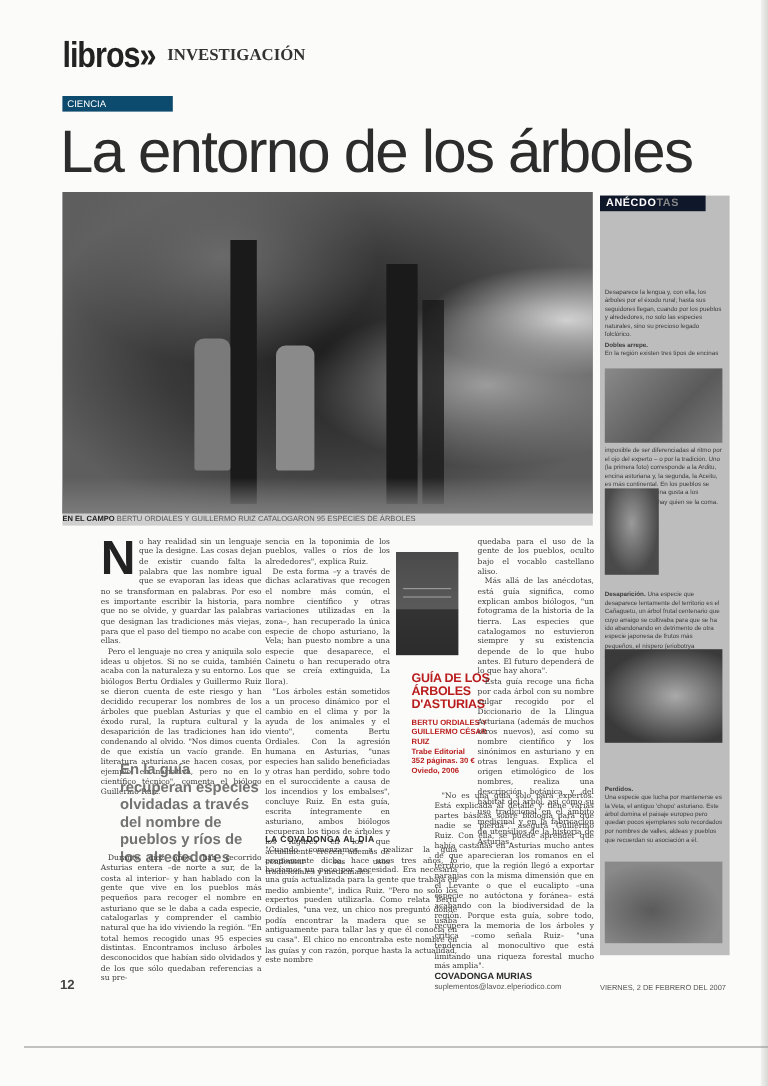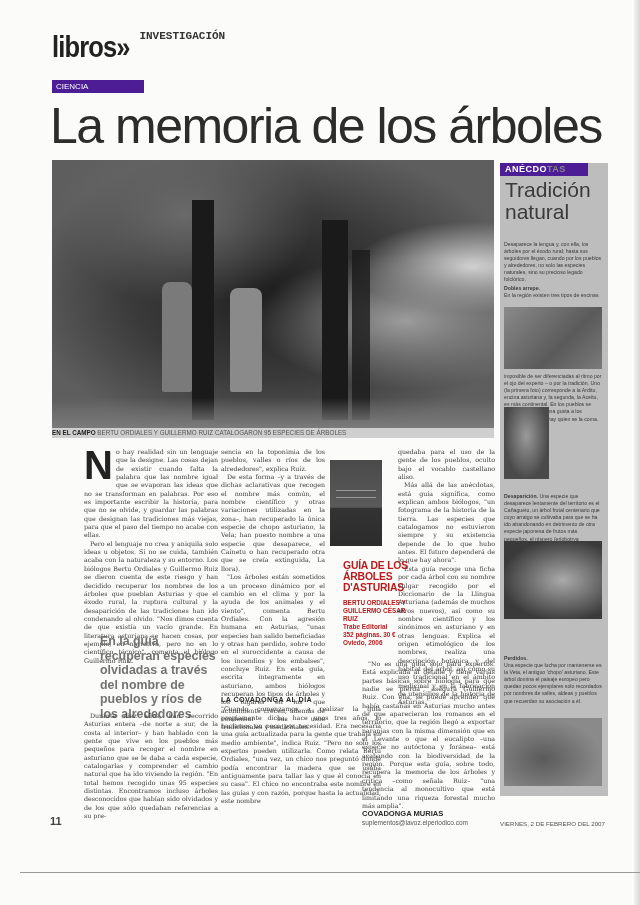--- a/index.html
+++ b/index.html
@@ -1,22 +1,22 @@
 <!DOCTYPE html>
 <html><head>
 <meta charset="utf-8">
 <style>
   html,body{margin:0;padding:0;}
   body{width:640px;height:905px;background:#fbfbfa;position:relative;overflow:hidden;font-family:"DejaVu Serif",serif;color:#2a2a2a;}
   .scan-edge{position:absolute;right:0;top:0;width:6px;height:905px;background:linear-gradient(to right,#f2f2f0,#d8d8d5);}
   .bottom-line{position:absolute;left:20px;right:0;top:872px;height:1px;background:#9a9a98;}
-  .section-head{position:absolute;left:52px;top:30px;display:flex;align-items:flex-start;gap:10px;}
+  .section-head{position:absolute;left:52px;top:30px;display:flex;align-items:center;gap:10px;}
   .section-name{font-family:"Liberation Sans",sans-serif;font-weight:bold;font-size:30px;letter-spacing:-1px;color:#222;transform:scaleX(0.85);transform-origin:left;}
-  .section-sub{font-family:Liberation Mono, monospace;font-weight:bold;font-size:11px;color:#333;margin-left:-14px;}
-  .kicker{position:absolute;left:52px;top:80px;width:88px;height:13px;background:#4c1d95;color:#fff;font-family:"Liberation Sans",sans-serif;font-size:8px;padding-left:4px;line-height:13px;}
+  .section-sub{font-family:Liberation Serif, serif;font-weight:bold;font-size:14px;color:#333;margin-left:-14px;}
+  .kicker{position:absolute;left:52px;top:80px;width:88px;height:13px;background:#0c4a6e;color:#fff;font-family:"Liberation Sans",sans-serif;font-size:8px;padding-left:4px;line-height:13px;}
   .headline{position:absolute;left:50px;top:98px;font-family:"Liberation Sans",sans-serif;font-size:50px;color:#2c2c2c;letter-spacing:-1.5px;white-space:nowrap;line-height:56px;}
   .photo{position:absolute;left:52px;top:160px;width:442px;height:268px;background:
     radial-gradient(ellipse at 30% 20%,#6a6a6a 0%,transparent 30%),
     radial-gradient(ellipse at 80% 60%,#9c9c9c 0%,transparent 30%),
     radial-gradient(ellipse at 95% 40%,#d6d6d6 0%,transparent 20%),
     radial-gradient(ellipse at 50% 50%,#1f1f1f 0%,#3a3a3a 45%,#5e5e5e 80%);}
   .trunk{position:absolute;background:#1a1a1a;}
   .person{position:absolute;background:#7a7a7a;border-radius:8px 8px 2px 2px;}
   .caption{position:absolute;left:52px;top:428px;width:442px;height:10px;background:#cfcfcf;font-family:"Liberation Sans",sans-serif;font-size:6.3px;color:#555;line-height:10px;white-space:nowrap;overflow:hidden;}
   .caption b{color:#222;}
@@ -27,41 +27,41 @@
   .pullquote{position:absolute;left:100px;top:634px;width:120px;font-family:"Liberation Sans",sans-serif;font-weight:bold;font-size:12.4px;line-height:14.6px;color:#737373;}
   .subhead{font-family:"Liberation Sans",sans-serif;font-weight:bold;font-size:7.2px;letter-spacing:0.4px;margin:6px 0 1px;color:#2a2a2a;text-indent:0;}
   .book-cover{position:absolute;left:330px;top:460px;width:52px;height:86px;background:linear-gradient(#4a4a4a 0%,#5a5a5a 55%,#333 56%,#2c2c2c 100%);}
   .book-cover-line{position:absolute;left:6px;right:6px;top:30px;height:6px;border-top:1px solid #999;border-bottom:1px solid #999;}
   .book-info{position:absolute;left:343px;top:560px;width:66px;font-family:"Liberation Sans",sans-serif;color:#b91c1c;}
   .book-title{font-weight:bold;font-size:10.4px;line-height:11px;letter-spacing:-0.2px;}
   .book-meta{font-weight:bold;font-size:6.4px;line-height:8px;margin-top:6px;}
   .byline{font-family:"Liberation Sans",sans-serif;font-weight:bold;font-size:7.6px;margin-top:0;color:#2a2a2a;text-indent:0;}
   .email{font-family:"Liberation Sans",sans-serif;font-size:6.5px;color:#555;text-indent:0;}
   .sidebar{position:absolute;left:500px;top:163px;width:108px;height:633px;background:#bdbdbd;}
-  .sidebar-tag{position:absolute;left:0;top:0;width:83px;height:13px;background:#4c1d95;font-family:"Liberation Sans",sans-serif;font-weight:bold;font-size:9px;letter-spacing:0.5px;color:#fff;line-height:13px;padding-left:5px;}
+  .sidebar-tag{position:absolute;left:0;top:0;width:83px;height:13px;background:#0f172a;font-family:"Liberation Sans",sans-serif;font-weight:bold;font-size:9px;letter-spacing:0.5px;color:#fff;line-height:13px;padding-left:5px;}
   .sidebar-tag span{color:#888;}
   .sidebar-title{position:absolute;left:5px;top:16px;font-family:"Liberation Sans",sans-serif;font-size:21px;line-height:22px;color:#3a3a3a;}
   .sb-text{position:absolute;left:4px;width:98px;font-family:"Liberation Sans",sans-serif;font-size:5.2px;line-height:7.1px;color:#3a3a3a;}
   .sb-text b{font-weight:bold;}
   .sb-img{position:absolute;background:#6a6a6a;}
   .folio{position:absolute;left:50px;top:815px;font-family:"Liberation Sans",sans-serif;font-weight:bold;font-size:11px;color:#444;}
   .dateline{position:absolute;left:500px;top:820px;font-family:"Liberation Sans",sans-serif;font-size:6.2px;color:#555;}
 </style>
 </head>
 <body>
 
 <div class="scan-edge"></div>
 
 <div class="section-head">
   <span class="section-name">libros»</span>
   <span class="section-sub">INVESTIGACIÓN</span>
 </div>
 
 <div class="kicker">CIENCIA</div>
-<div class="headline">La memoria de los árboles</div>
+<div class="headline">La entorno de los árboles</div>
 
 <div class="photo">
   <div class="trunk" style="left:140px;top:40px;width:22px;height:220px;"></div>
   <div class="trunk" style="left:270px;top:60px;width:26px;height:200px;"></div>
   <div class="trunk" style="left:300px;top:90px;width:18px;height:170px;opacity:.8"></div>
   <div class="person" style="left:110px;top:122px;width:30px;height:110px;"></div>
   <div class="person" style="left:178px;top:128px;width:32px;height:104px;background:#8a8a8a;"></div>
   <div style="position:absolute;left:0;right:0;bottom:0;height:30px;background:linear-gradient(transparent,#7b7b7b);"></div>
 </div>
 <div class="caption"><b>EN EL CAMPO</b><span> BERTU ORDIALES Y GUILLERMO RUIZ CATALOGARON 95 ESPECIES DE ÁRBOLES</span></div>
@@ -105,27 +105,26 @@
   <p>Esta guía recoge una ficha por cada árbol con su nombre vulgar recogido por el Diccionario de la Llingua Asturiana (además de muchos otros nuevos), así como su nombre científico y los sinónimos en asturiano y en otras lenguas. Explica el origen etimológico de los nombres, realiza una descripción botánica y del hábitat del árbol, así como su uso tradicional en el ámbito medicinal y en la fabricación de utensilios de la historia de Asturias.</p>
 </div>
 <div class="col" style="left:362px;top:660px;width:133px;">
   <p>"No es una guía solo para expertos. Está explicada al detalle y tiene varias partes básicas sobre biología para que nadie se pierda", asegura Guillermo Ruiz. Con ella, se puede aprender que había castañas en Asturias mucho antes de que aparecieran los romanos en el territorio, que la región llegó a exportar naranjas con la misma dimensión que en el Levante o que el eucalipto –una especie no autóctona y foránea– está acabando con la biodiversidad de la región. Porque esta guía, sobre todo, recupera la memoria de los árboles y critica –como señala Ruiz– "una tendencia al monocultivo que está limitando una riqueza forestal mucho más amplia".</p>
   <div class="byline">COVADONGA MURIAS</div>
   <div class="email">suplementos@lavoz.elperiodico.com</div>
 </div>
 
 <div class="sidebar">
   <div class="sidebar-tag"><b>ANÉCDO</b><span>TAS</span></div>
-  <div class="sidebar-title">Tradición natural</div>
   <div class="sb-text" style="top:78px;">Desaparece la lengua y, con ella, los árboles por el éxodo rural; hasta sus seguidores llegan, cuando por los pueblos y alrededores, no solo las especies naturales, sino su precioso legado folclórico.</div>
   <div class="sb-text" style="top:122px;"><b>Dobles arrepe.</b><br><span>En la región existen tres tipos de encinas</span></div>
   <div class="sb-img" style="left:4px;top:144px;width:98px;height:62px;background:linear-gradient(135deg,#8a8a8a,#5a5a5a 60%,#7a7a7a);"></div>
   <div class="sb-text" style="top:210px;">imposible de ser diferenciadas al ritmo por el ojo del experto – o por la tradición. Uno (la primera foto) corresponde a la Arditu, encina asturiana y, la segunda, la Aceitu, es más continental. En los pueblos se distinguen porque una gusta a los animales y otra no hay quien se la coma.</div>
   <div class="sb-img" style="left:4px;top:244px;width:45px;height:72px;background:radial-gradient(ellipse at 50% 40%,#9a9a9a,#4a4a4a 70%);"></div>
   <div class="sb-text" style="top:330px;"><b>Desaparición.</b> <span>Una especie que desaparece lentamente del territorio es el Cañaguetu, un árbol frutal centenario que cuyo arraigo se cultivaba para que se ha ido abandonando en detrimento de otra especie japonesa de frutos más pequeños, el níspero (eriobotrya japonica). En la foto, un fruto del Cañaguetu.</span></div>
   <div class="sb-img" style="left:4px;top:378px;width:98px;height:78px;background:radial-gradient(ellipse at 60% 50%,#aaa,#3a3a3a 75%);"></div>
   <div class="sb-text" style="top:492px;"><b>Perdidos.</b><br><span>Una especie que lucha por mantenerse es la Veta, el antiguo 'chopo' asturiano. Este árbol domina el paisaje europeo pero quedan pocos ejemplares solo recordados por nombres de valles, aldeas y pueblos que recuerdan su asociación a él.</span></div>
   <div class="sb-img" style="left:4px;top:555px;width:98px;height:68px;background:radial-gradient(ellipse at 40% 60%,#5a5a5a,#8a8a8a 70%);"></div>
 </div>
 
-<div class="folio">11</div>
+<div class="folio">12</div>
 <div class="dateline">VIERNES, 2 DE FEBRERO DEL 2007</div>
 <div class="bottom-line"></div>
 
 </body></html>

